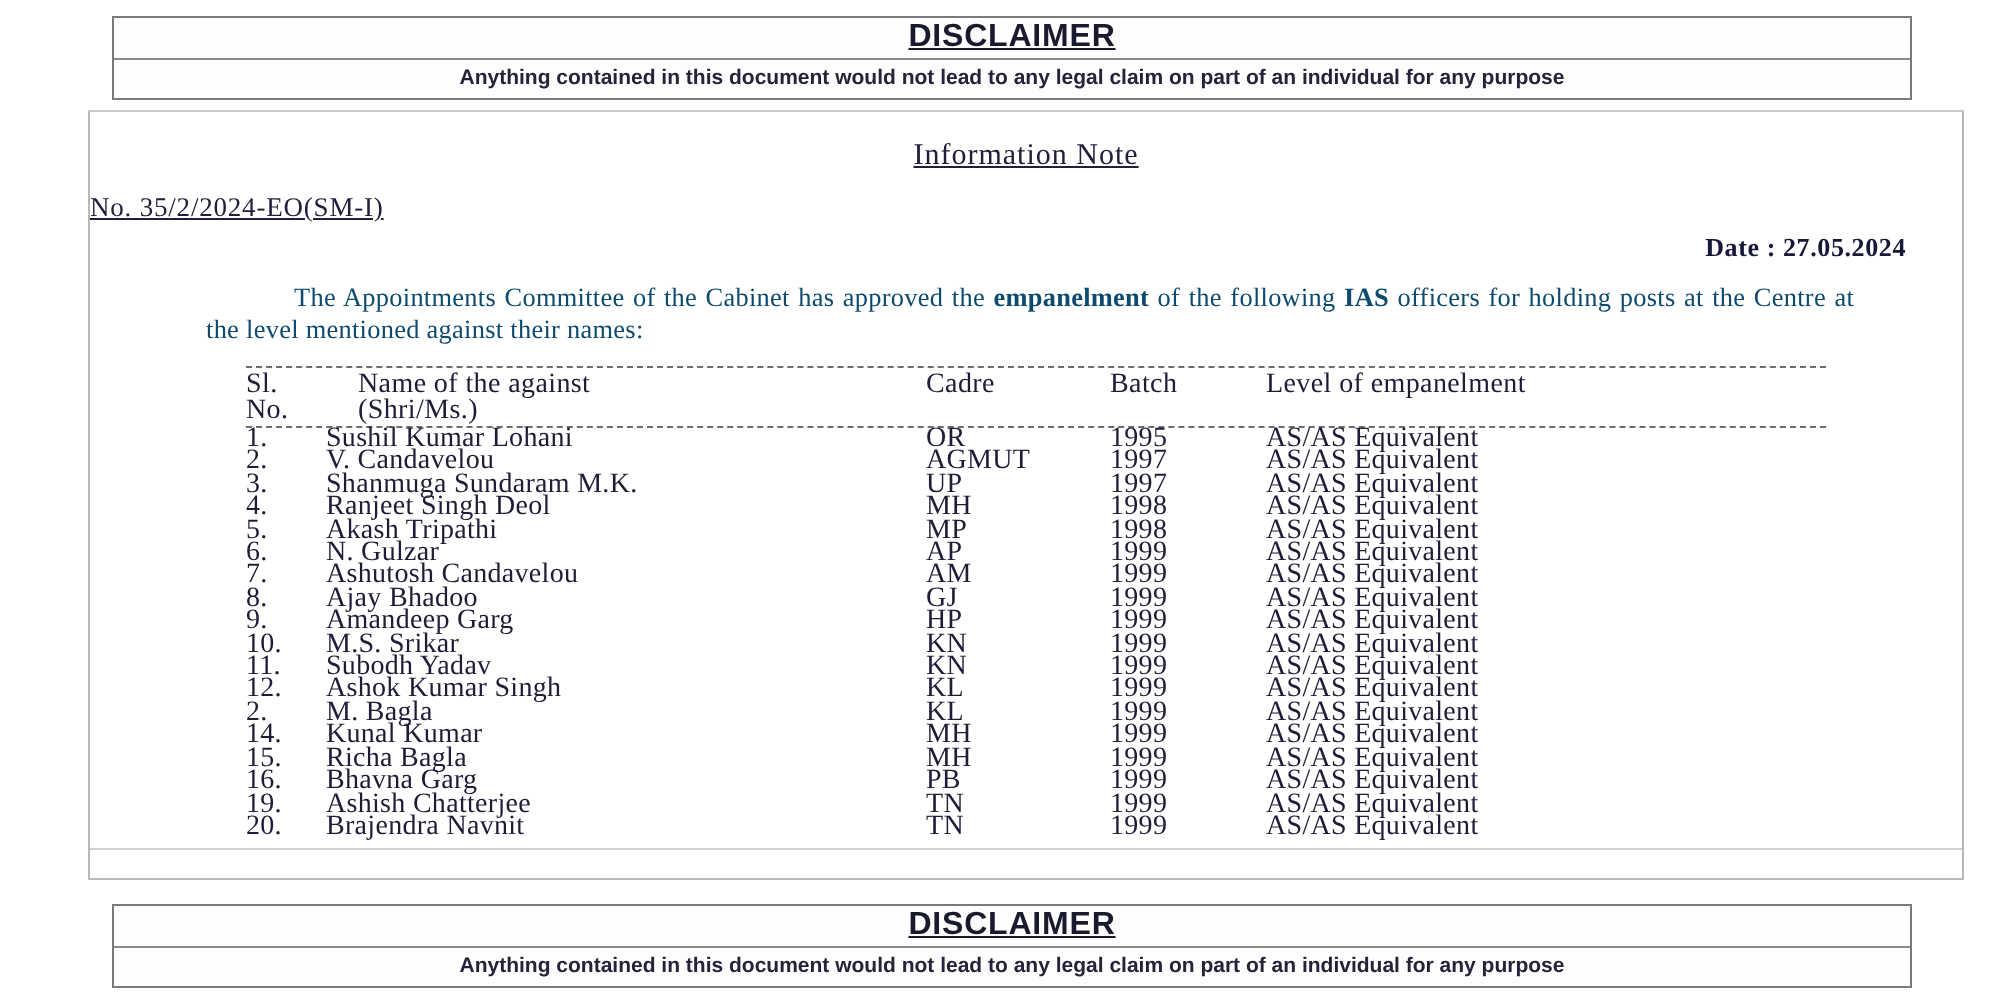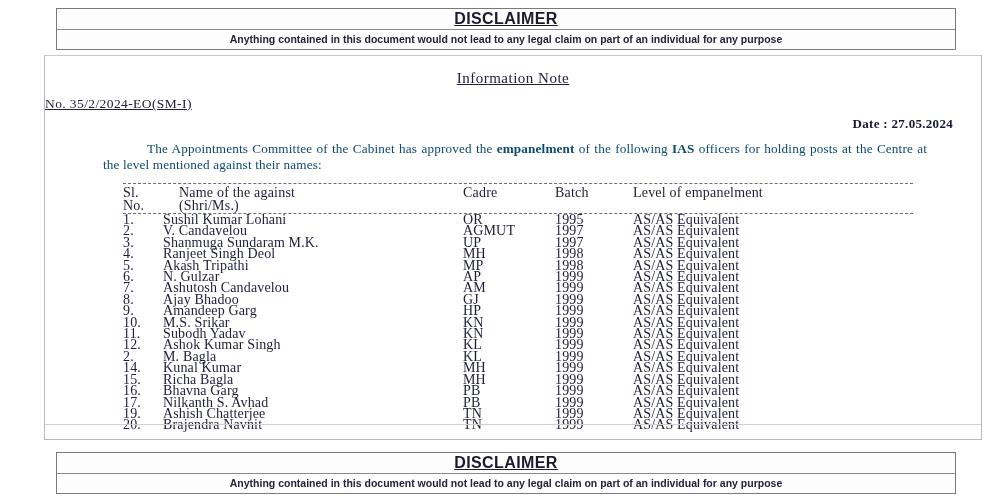--- a/index.html
+++ b/index.html
@@ -314,27 +314,20 @@
             <td class="cell-level">AS/AS Equivalent</td>
           </tr>
           <tr>
             <td class="cell-sl">16.</td>
             <td class="cell-name">Bhavna Garg</td>
             <td class="cell-cadre">PB</td>
             <td class="cell-batch">1999</td>
             <td class="cell-level">AS/AS Equivalent</td>
           </tr>
           <tr>
-            <td class="cell-sl">17.</td>
-            <td class="cell-name">Nilkanth S. Avhad</td>
-            <td class="cell-cadre">PB</td>
-            <td class="cell-batch">1999</td>
-            <td class="cell-level">AS/AS Equivalent</td>
-          </tr>
-          <tr>
             <td class="cell-sl">19.</td>
             <td class="cell-name">Ashish Chatterjee</td>
             <td class="cell-cadre">TN</td>
             <td class="cell-batch">1999</td>
             <td class="cell-level">AS/AS Equivalent</td>
           </tr>
           <tr>
             <td class="cell-sl">20.</td>
             <td class="cell-name">Brajendra Navnit</td>
             <td class="cell-cadre">TN</td>

